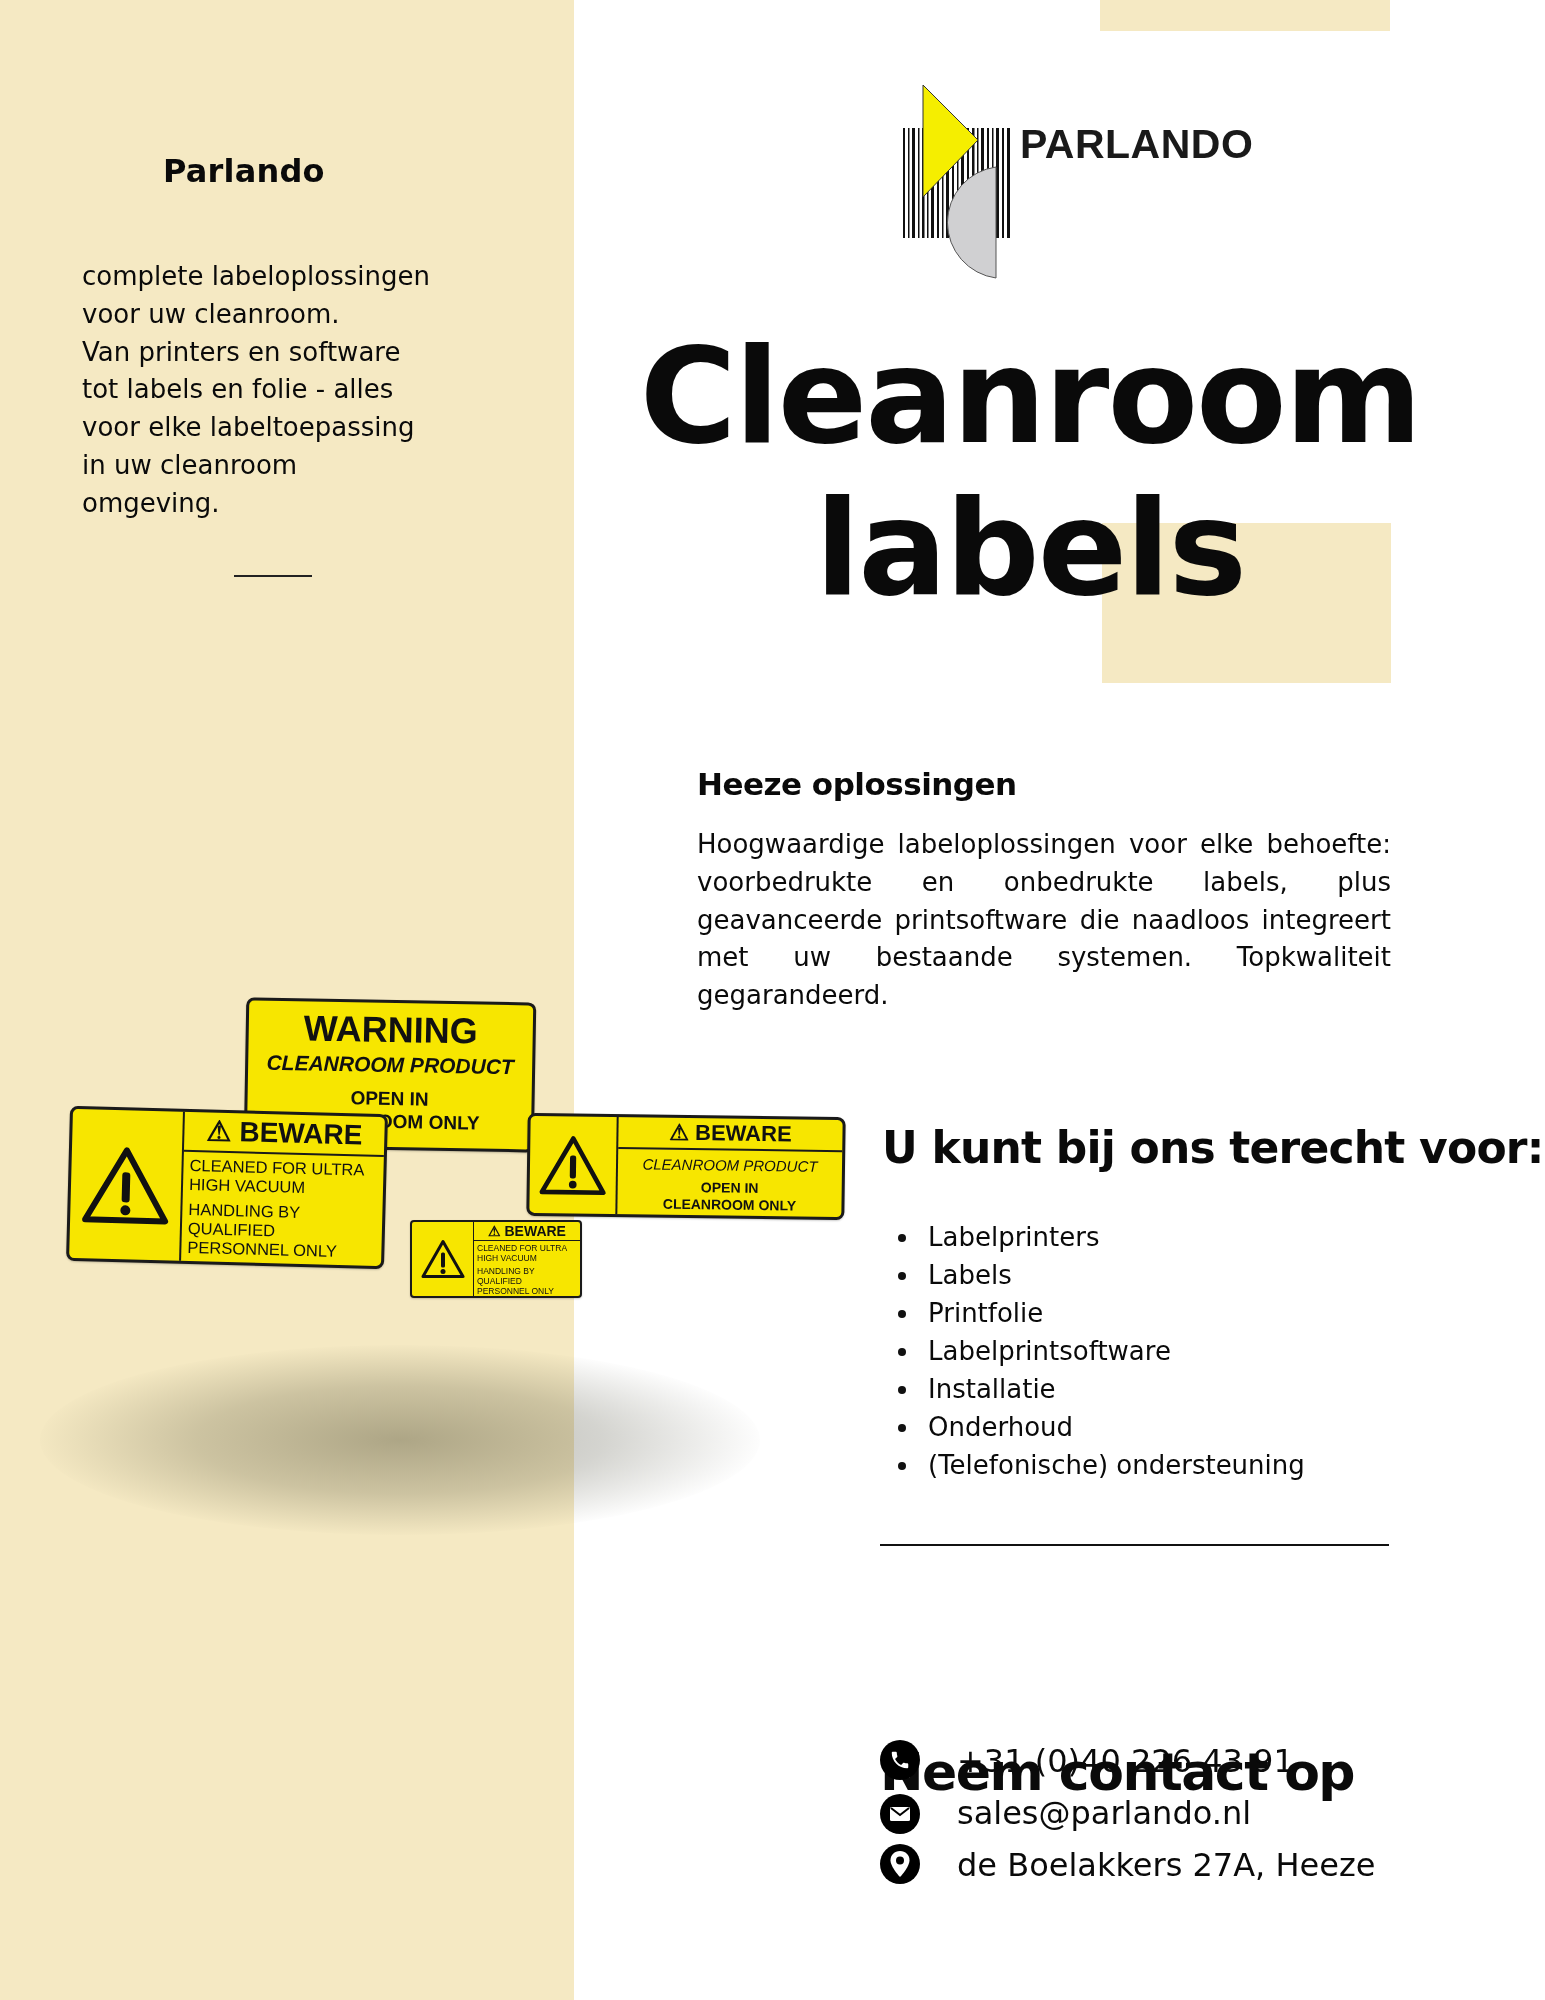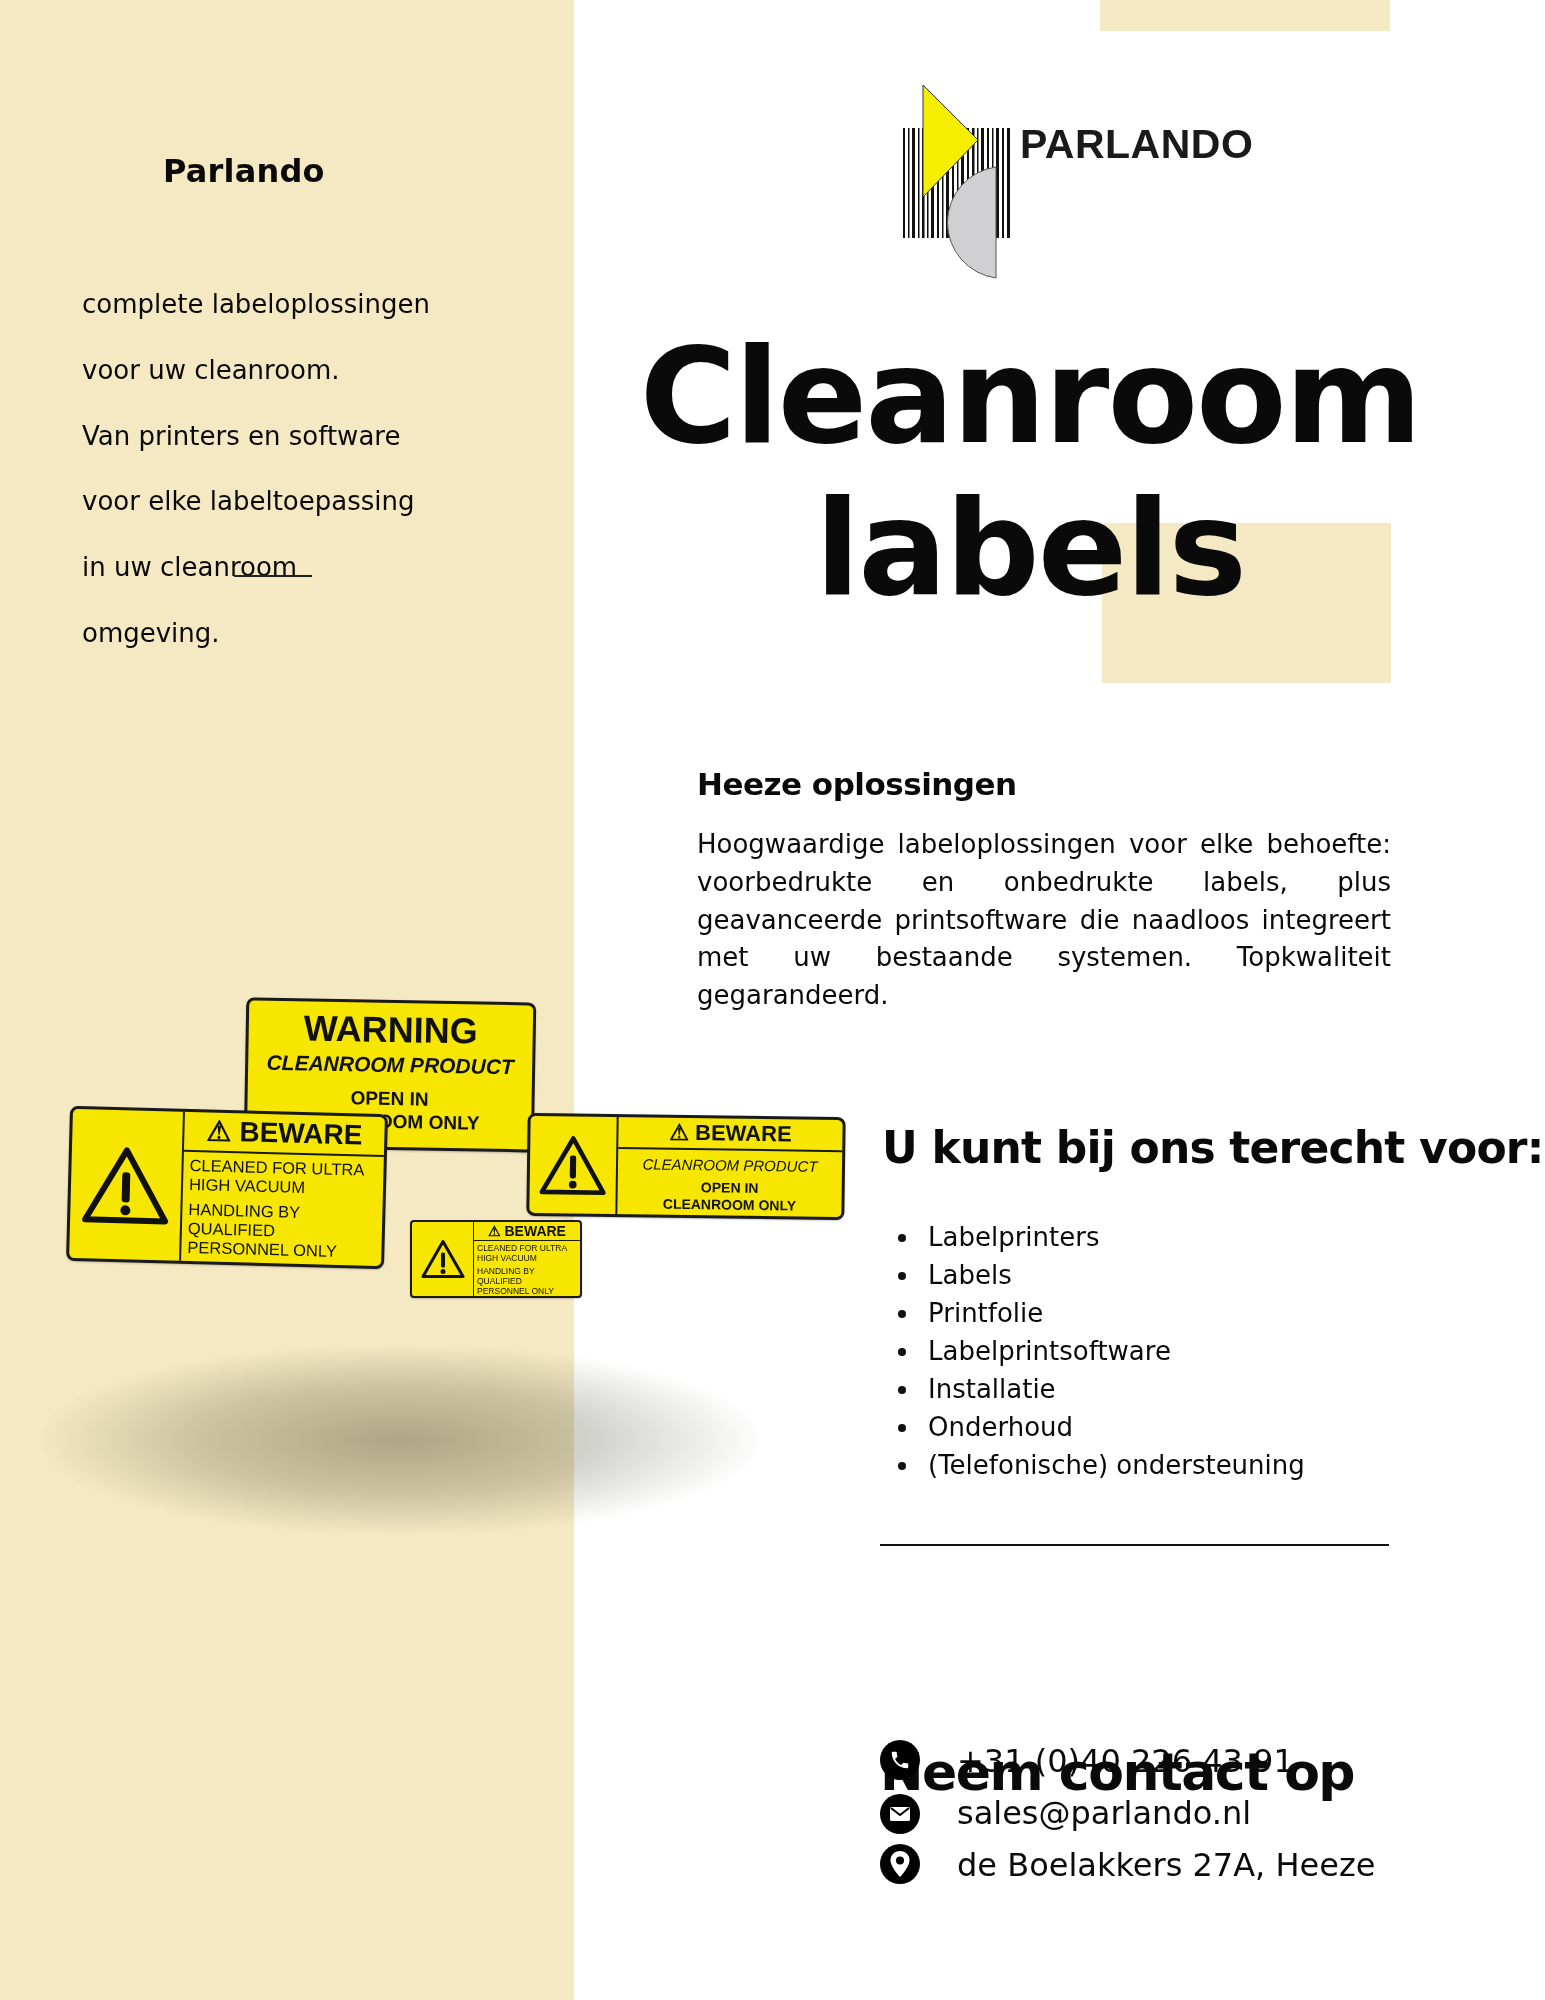--- a/index.html
+++ b/index.html
@@ -5,21 +5,21 @@
   * { box-sizing: border-box; margin: 0; padding: 0; }
   html, body { width: 1545px; height: 2000px; background: #ffffff; overflow: hidden; }
   body { position: relative; font-family: "Liberation Sans", "DejaVu Sans", sans-serif; color: #0a0a0a; }
 
   .left-panel { position: absolute; left: 0; top: 0; width: 574px; height: 2000px; background: #f5e9c3; }
   .top-strip { position: absolute; left: 1100px; top: 0; width: 290px; height: 31px; background: #f5e9c3; }
   .title-square { position: absolute; left: 1102px; top: 523px; width: 289px; height: 160px; background: #f5e9c3; }
 
   .brand-heading { position: absolute; left: 163px; top: 152px; font-family: "DejaVu Sans", sans-serif; font-weight: bold; font-size: 32px; letter-spacing: 0.2px; }
   .intro-text { position: absolute; left: 82px; top: 258px; width: 420px; font-family: "DejaVu Sans", sans-serif; font-size: 26px; line-height: 37.8px; }
-  .intro-text span { display: block; white-space: nowrap; margin-top: 28px; }
+  .intro-text span { display: block; white-space: nowrap; }
   .short-rule { position: absolute; left: 234px; top: 575px; width: 78px; height: 2px; background: #222; }
 
   
   .logo { position: absolute; left: 900px; top: 80px; width: 360px; height: 205px; }
   .logo-text { position: absolute; left: 1020px; top: 121px; font-family: "Liberation Sans", sans-serif; font-weight: bold; font-size: 41px; letter-spacing: 0.5px; color: #1a1a1a; }
 
   .headline { position: absolute; left: 580px; top: 320px; width: 900px; text-align: center; font-family: "DejaVu Sans", sans-serif; font-weight: bold; font-size: 132px; line-height: 152px; letter-spacing: -2px; }
   .headline span { display: block; }
 
   .section-title { position: absolute; left: 697px; top: 766px; font-family: "DejaVu Sans", sans-serif; font-weight: bold; font-size: 31px; letter-spacing: -0.5px; }
@@ -77,20 +77,21 @@
 
 <div class="left-panel"></div>
 <div class="top-strip"></div>
 <div class="title-square"></div>
 
 <div class="brand-heading">Parlando</div>
 <div class="intro-text">
   <span>complete labeloplossingen</span>
   <span>voor uw cleanroom.</span>
   <span>Van printers en software</span>
+  <span>tot labels en folie - alles</span>
   <span>voor elke labeltoepassing</span>
   <span>in uw cleanroom</span>
   <span>omgeving.</span>
 </div>
 <div class="short-rule"></div>
 
 <svg class="logo" viewBox="0 0 360 205" xmlns="http://www.w3.org/2000/svg">
   <g fill="#111">
     <rect x="3" y="48" width="2" height="110"></rect>
     <rect x="8" y="48" width="1.5" height="110"></rect>

